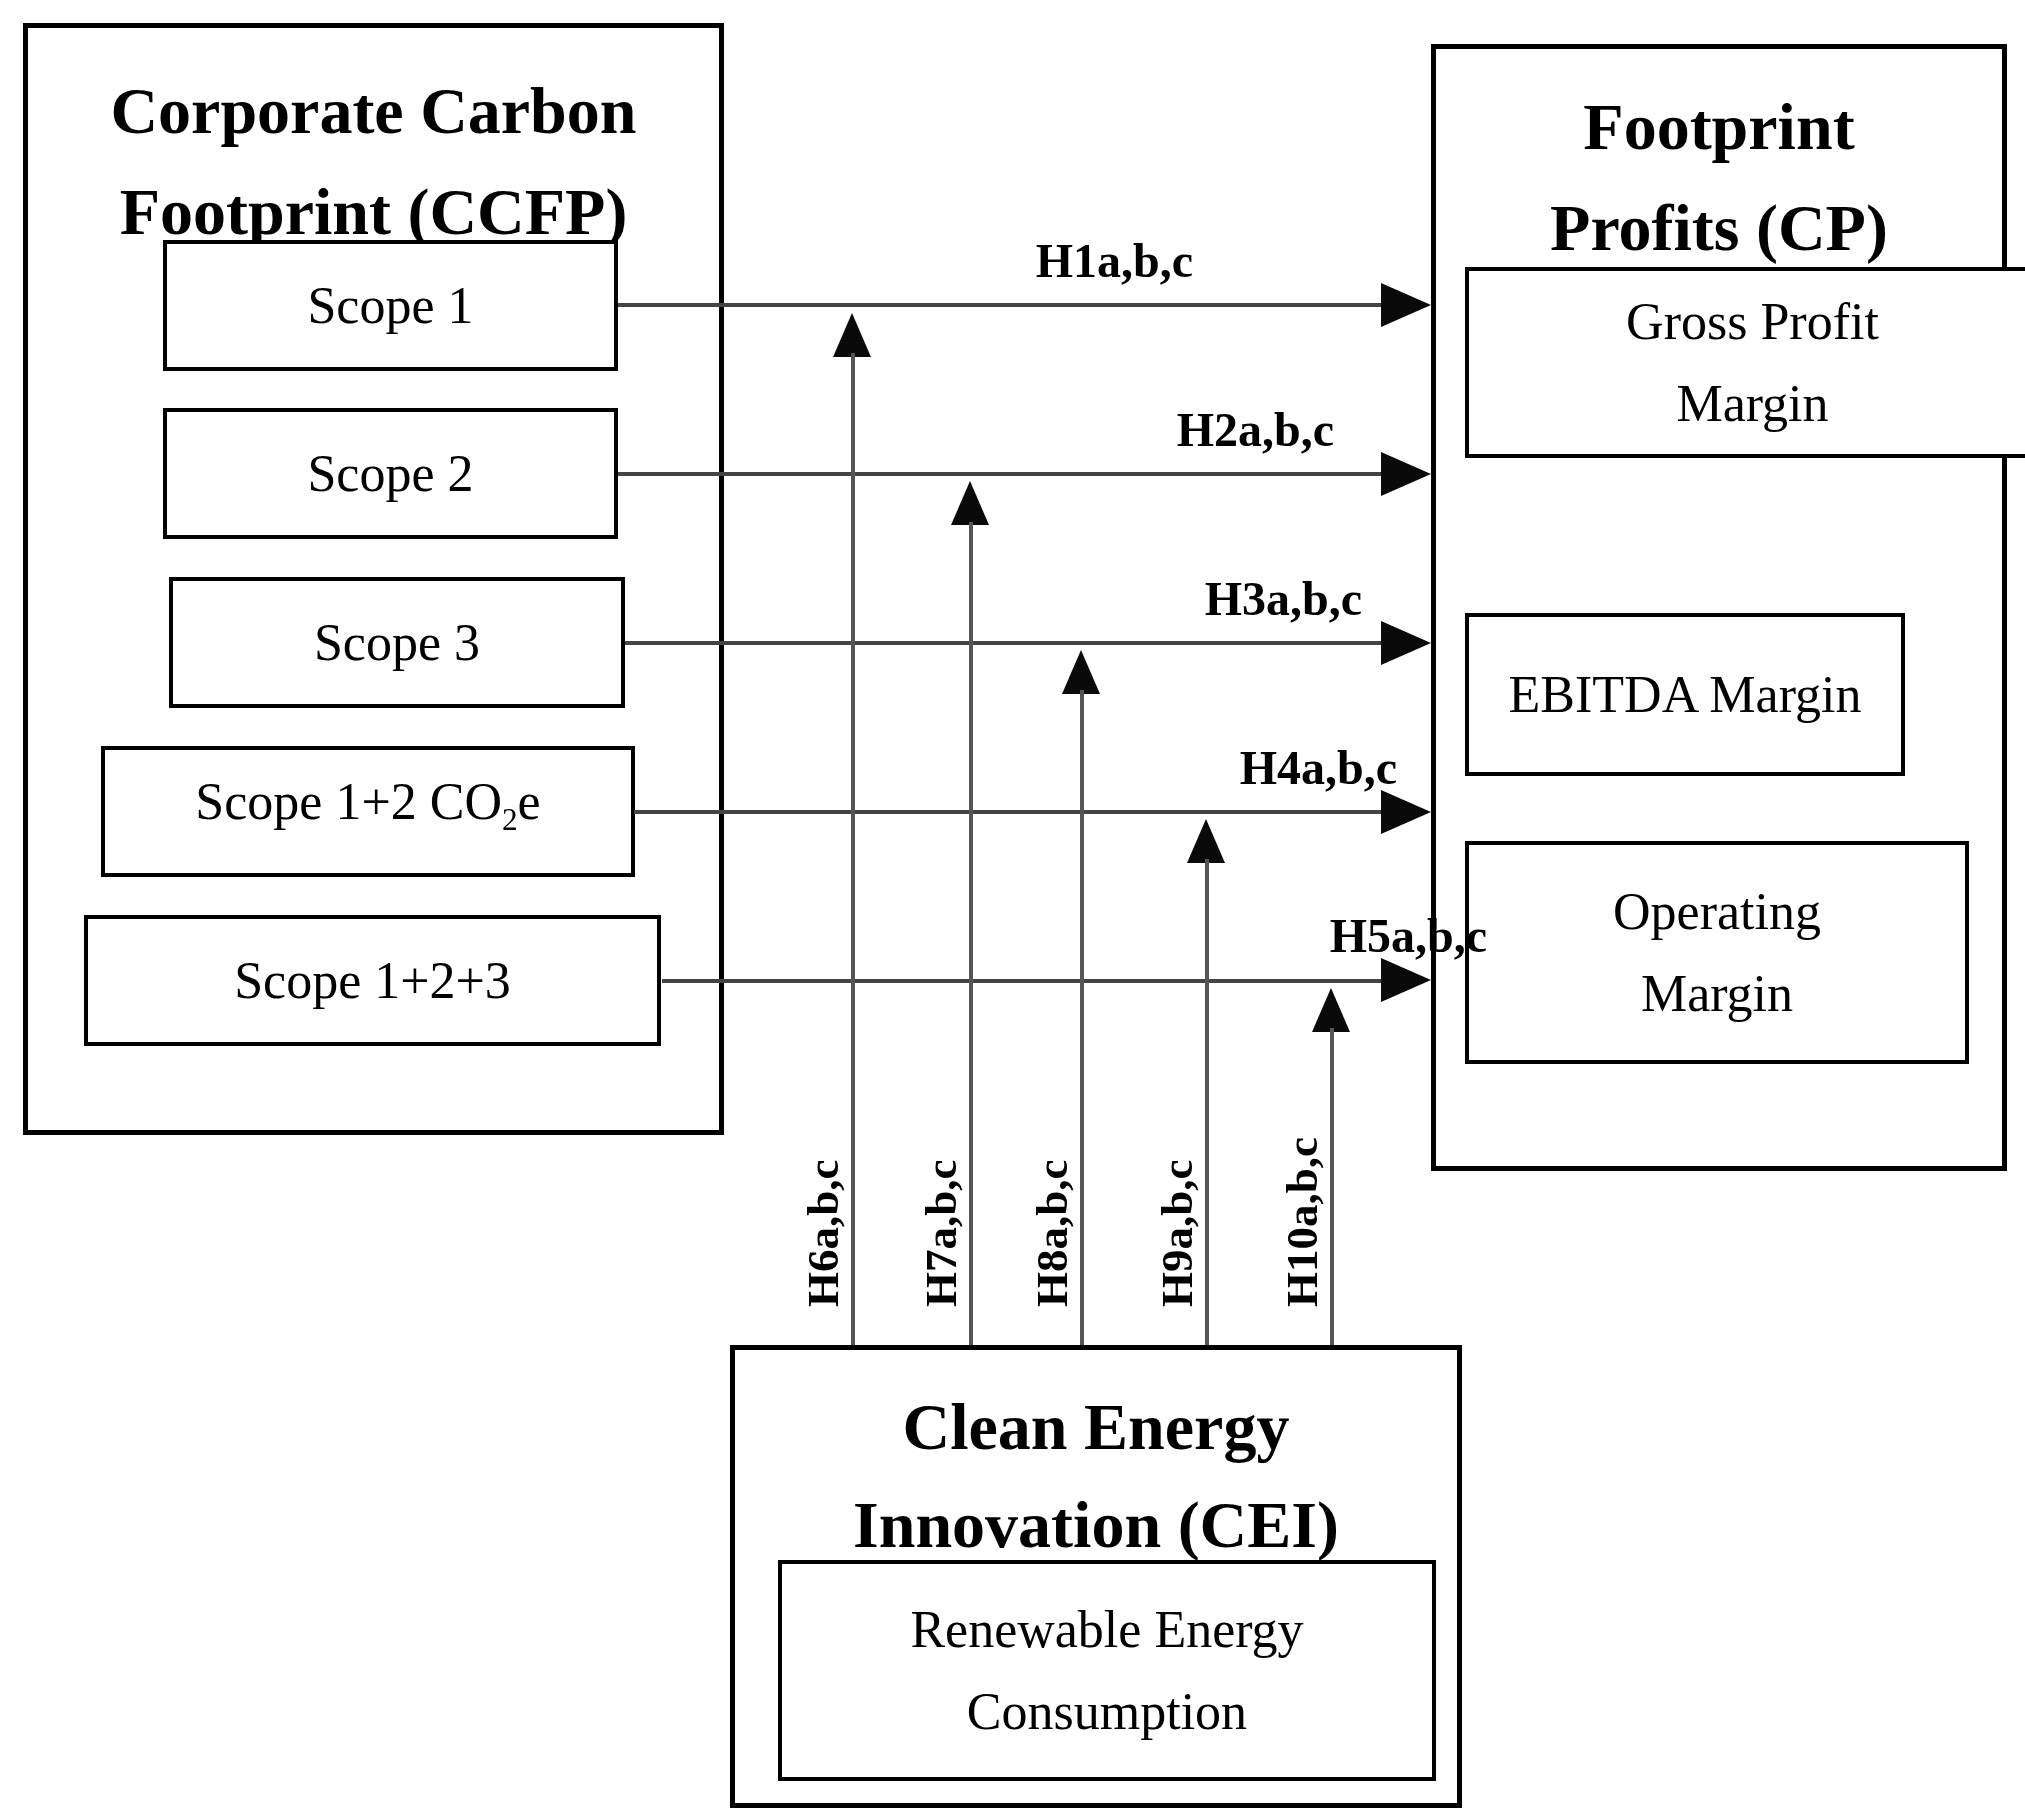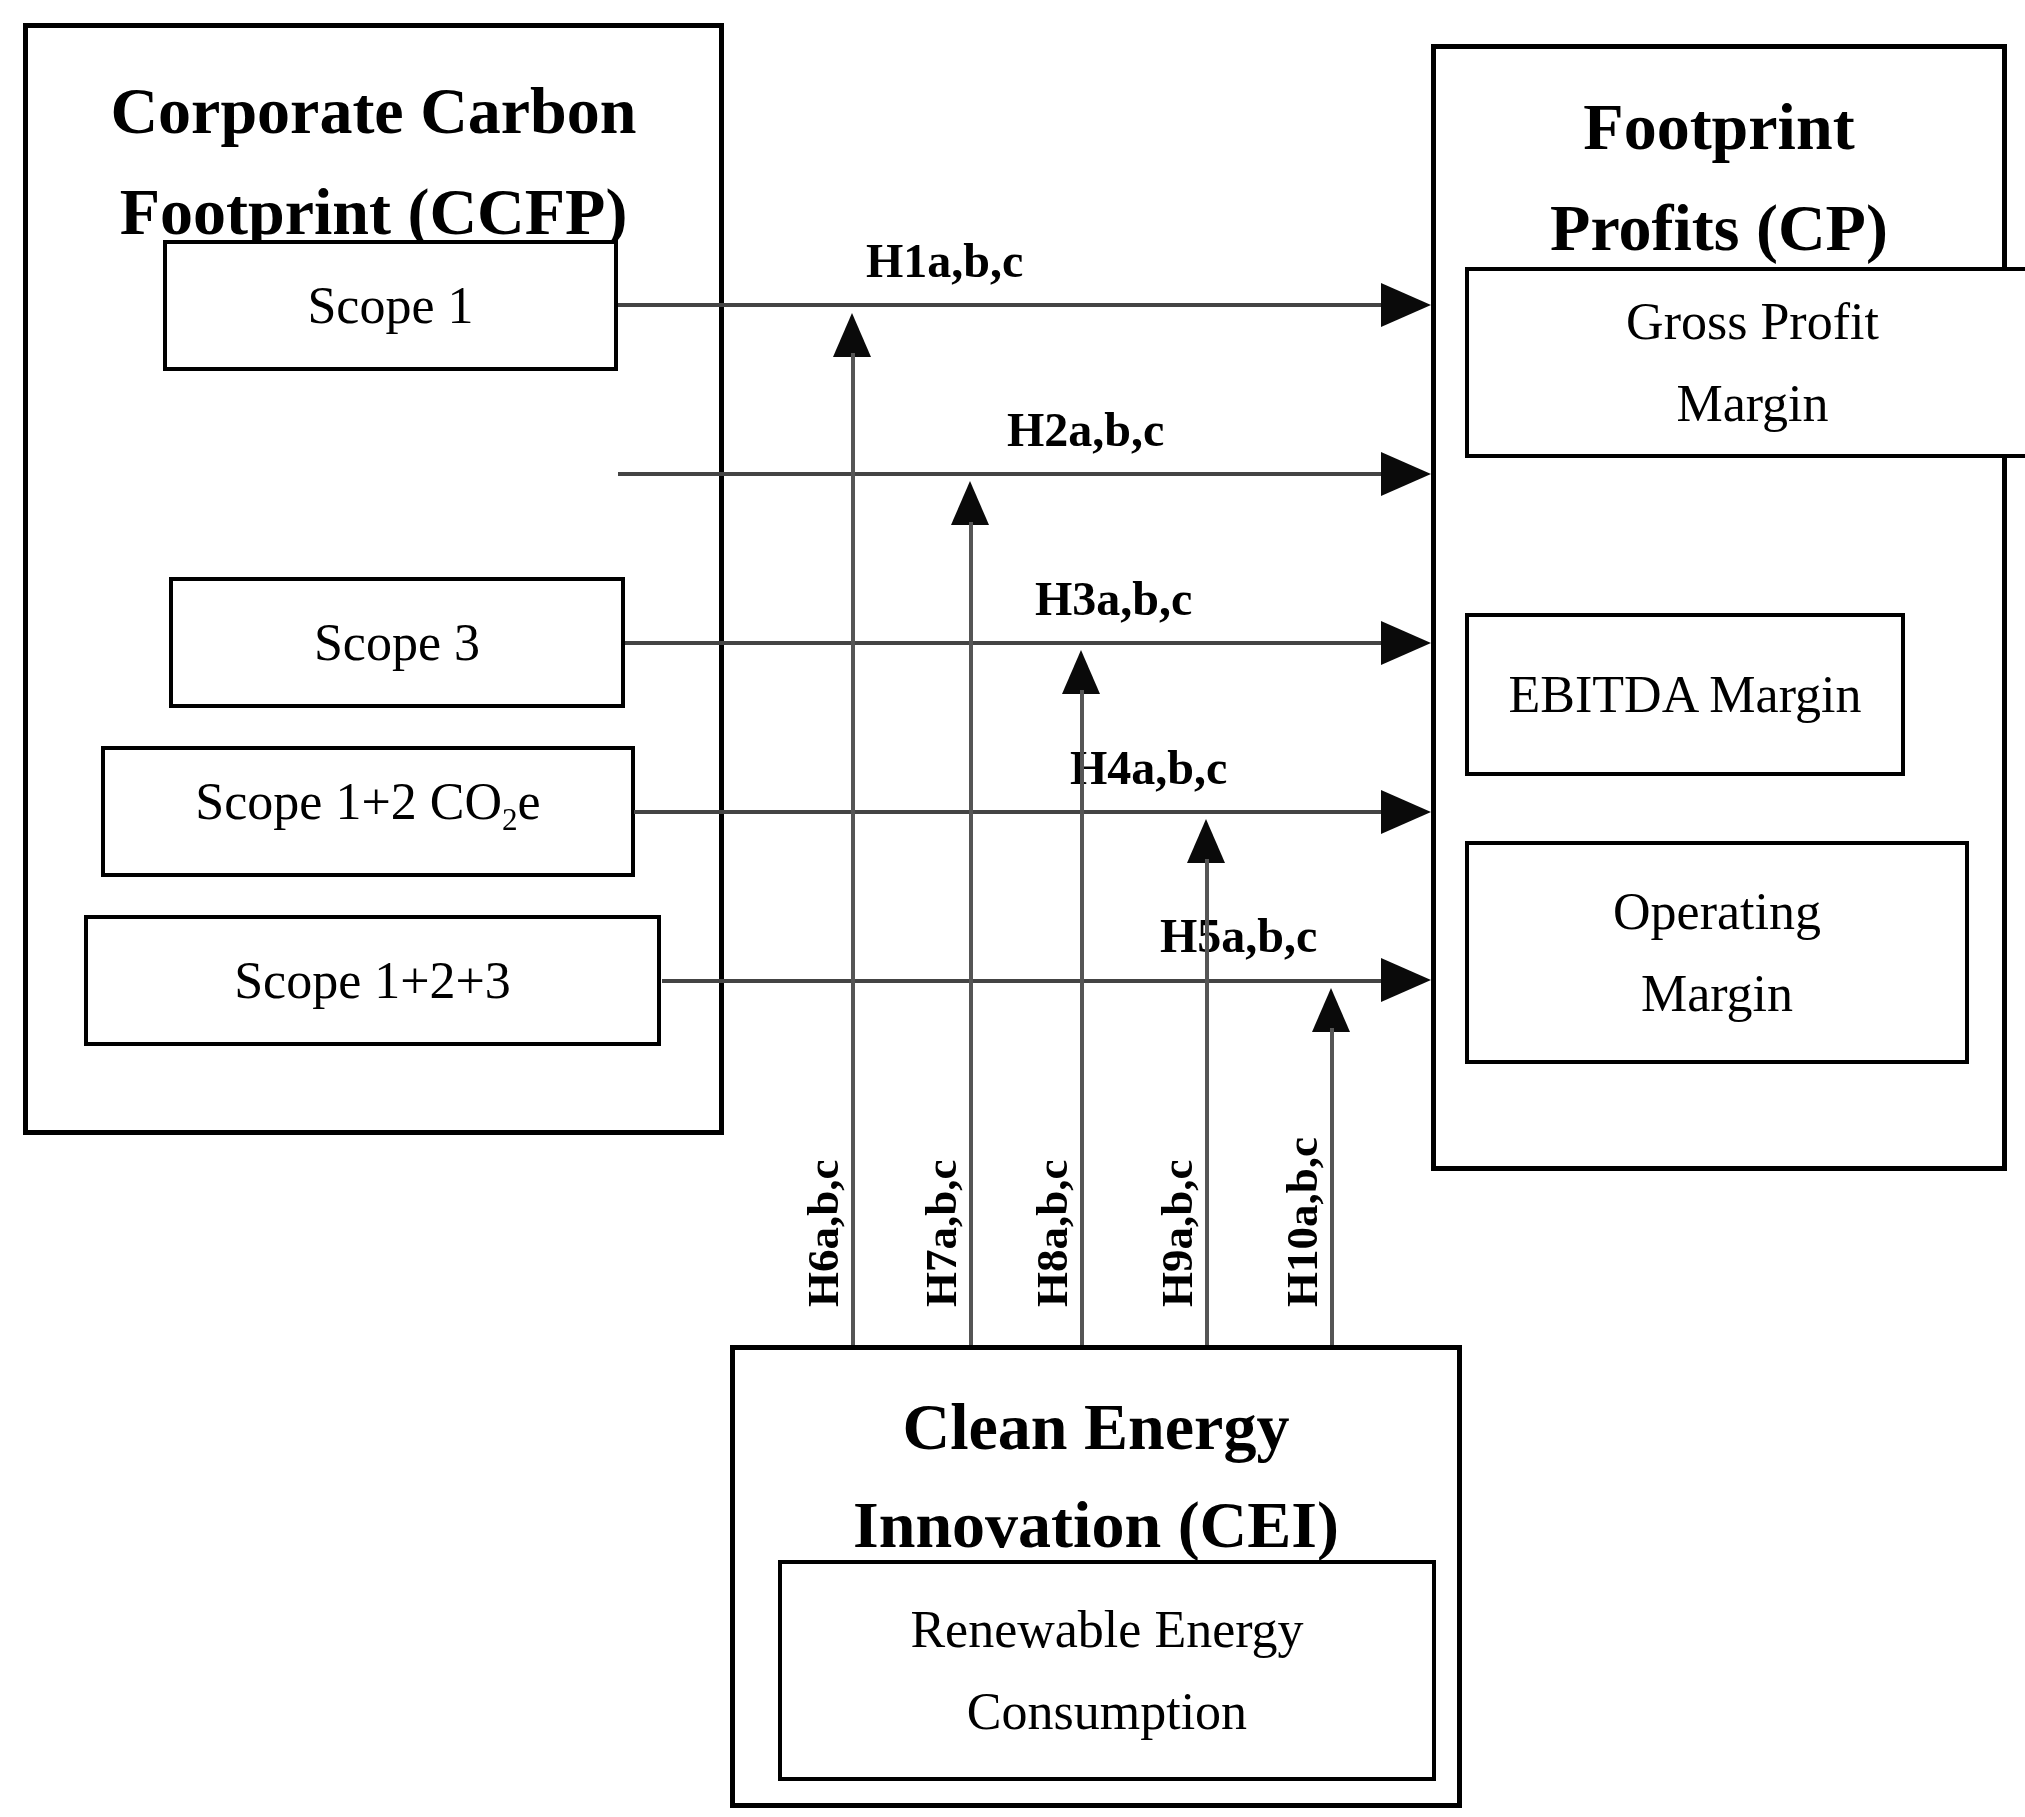--- a/index.html
+++ b/index.html
@@ -32,21 +32,21 @@
     border-bottom:22px solid transparent;
     border-left:50px solid #0a0a0a;
   }
   .head-up{
     position:absolute;width:0;height:0;
     border-left:19.6px solid transparent;
     border-right:19.6px solid transparent;
     border-bottom:44px solid #0a0a0a;
   }
   .hlabel{
-    position:absolute;width:327px;text-align:left;
+    position:absolute;width:327px;text-align:right;
     font-weight:bold;font-size:48px;line-height:54px;white-space:nowrap;
   }
   .vlabel{
     position:absolute;width:52px;height:283px;
     writing-mode:vertical-rl;transform:rotate(180deg);
     font-weight:bold;font-size:45px;line-height:52px;
     white-space:nowrap;text-align:left;
   }
   sub{font-size:0.6em;}
 </style>
@@ -56,20 +56,23 @@
 <div class="canvas">
 
   <div class="obox" style="left:23px;top:23px;width:701px;height:1112px"></div>
   <div class="title" style="left:23px;top:60px;width:701px">
     <span class="tline">Corporate Carbon</span>
     <span class="tline">Footprint (CCFP)</span>
   </div>
 
   <div class="ibox" style="left:163px;top:240px;width:455px;height:131px">
     <span class="boxlabel">Scope 1</span>
+  </div>
+  <div class="ibox" style="left:163px;top:408px;width:455px;height:131px">
+    <span class="boxlabel">Scope 2</span>
   </div>
   <div class="ibox" style="left:169px;top:577px;width:456px;height:131px">
     <span class="boxlabel">Scope 3</span>
   </div>
   <div class="ibox" style="left:101px;top:746px;width:534px;height:131px">
     <span class="boxlabel"><span>Scope 1+2 CO</span><sub>2</sub><span>e</span></span>
   </div>
   <div class="ibox" style="left:84px;top:915px;width:577px;height:131px">
     <span class="boxlabel">Scope 1+2+3</span>
   </div>

